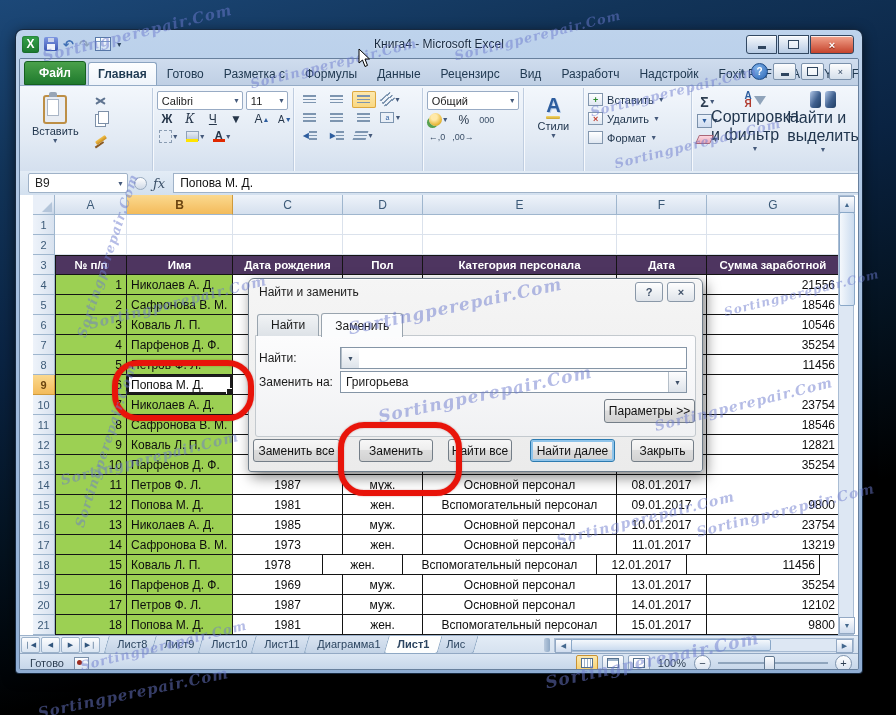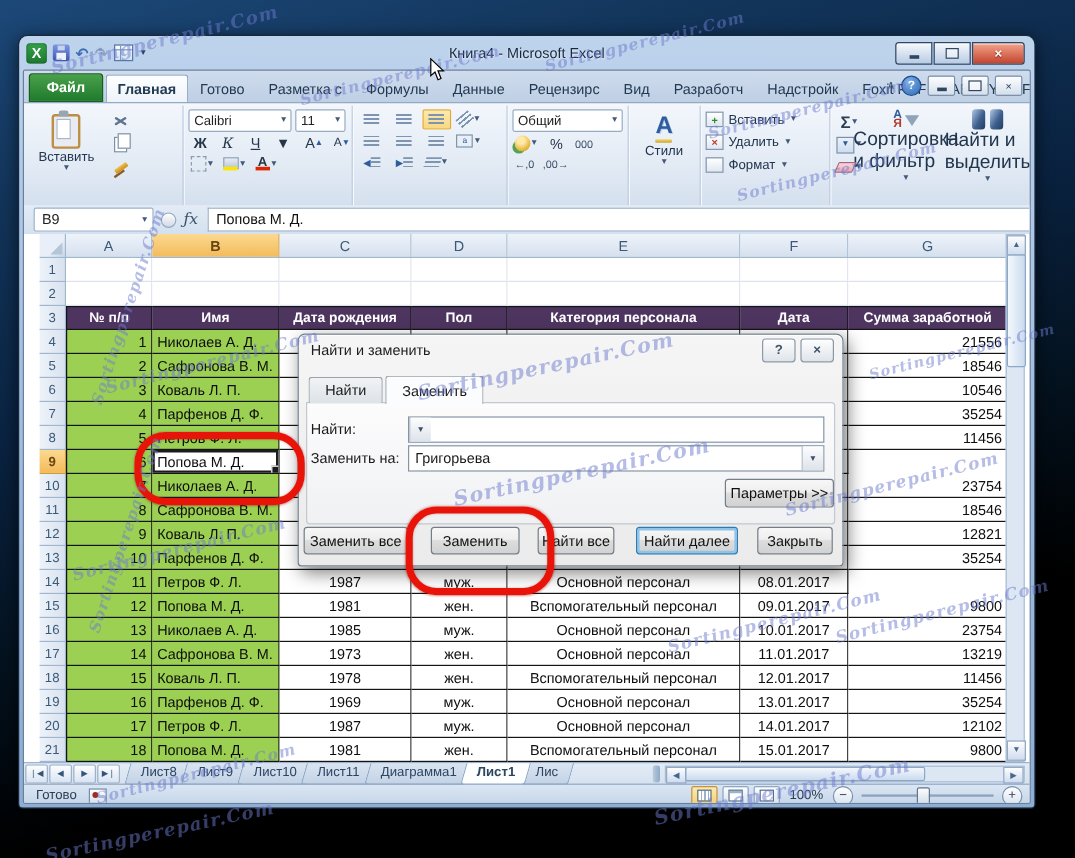--- a/index.html
+++ b/index.html
@@ -618,21 +618,21 @@
               <div class="c tc ctr" style="width: 110px;">1973</div>
               <div class="c tc ctr" style="width: 80px;">жен.</div>
               <div class="c tc ctr" style="width: 194px;">Основной персонал</div>
               <div class="c tc ctr" style="width: 90px;">11.01.2017</div>
               <div class="c tc num" style="width: 133px;">13219</div>
             </div>
             <div class="grow">
               <div class="rowh">18</div>
               <div class="c tc first g num" style="width: 72px;">15</div>
               <div class="c tc g nm" style="width: 106px;">Коваль Л. П.</div>
-              <div class="c tc ctr" style="width: 110px;">1978</div>
+              <div class="c tc ctr" style="width: 90px;">1978</div>
               <div class="c tc ctr" style="width: 80px;">жен.</div>
               <div class="c tc ctr" style="width: 194px;">Вспомогательный персонал</div>
               <div class="c tc ctr" style="width: 90px;">12.01.2017</div>
               <div class="c tc num" style="width: 133px;">11456</div>
             </div>
             <div class="grow">
               <div class="rowh">19</div>
               <div class="c tc first g num" style="width: 72px;">16</div>
               <div class="c tc g nm" style="width: 106px;">Парфенов Д. Ф.</div>
               <div class="c tc ctr" style="width: 110px;">1969</div>

